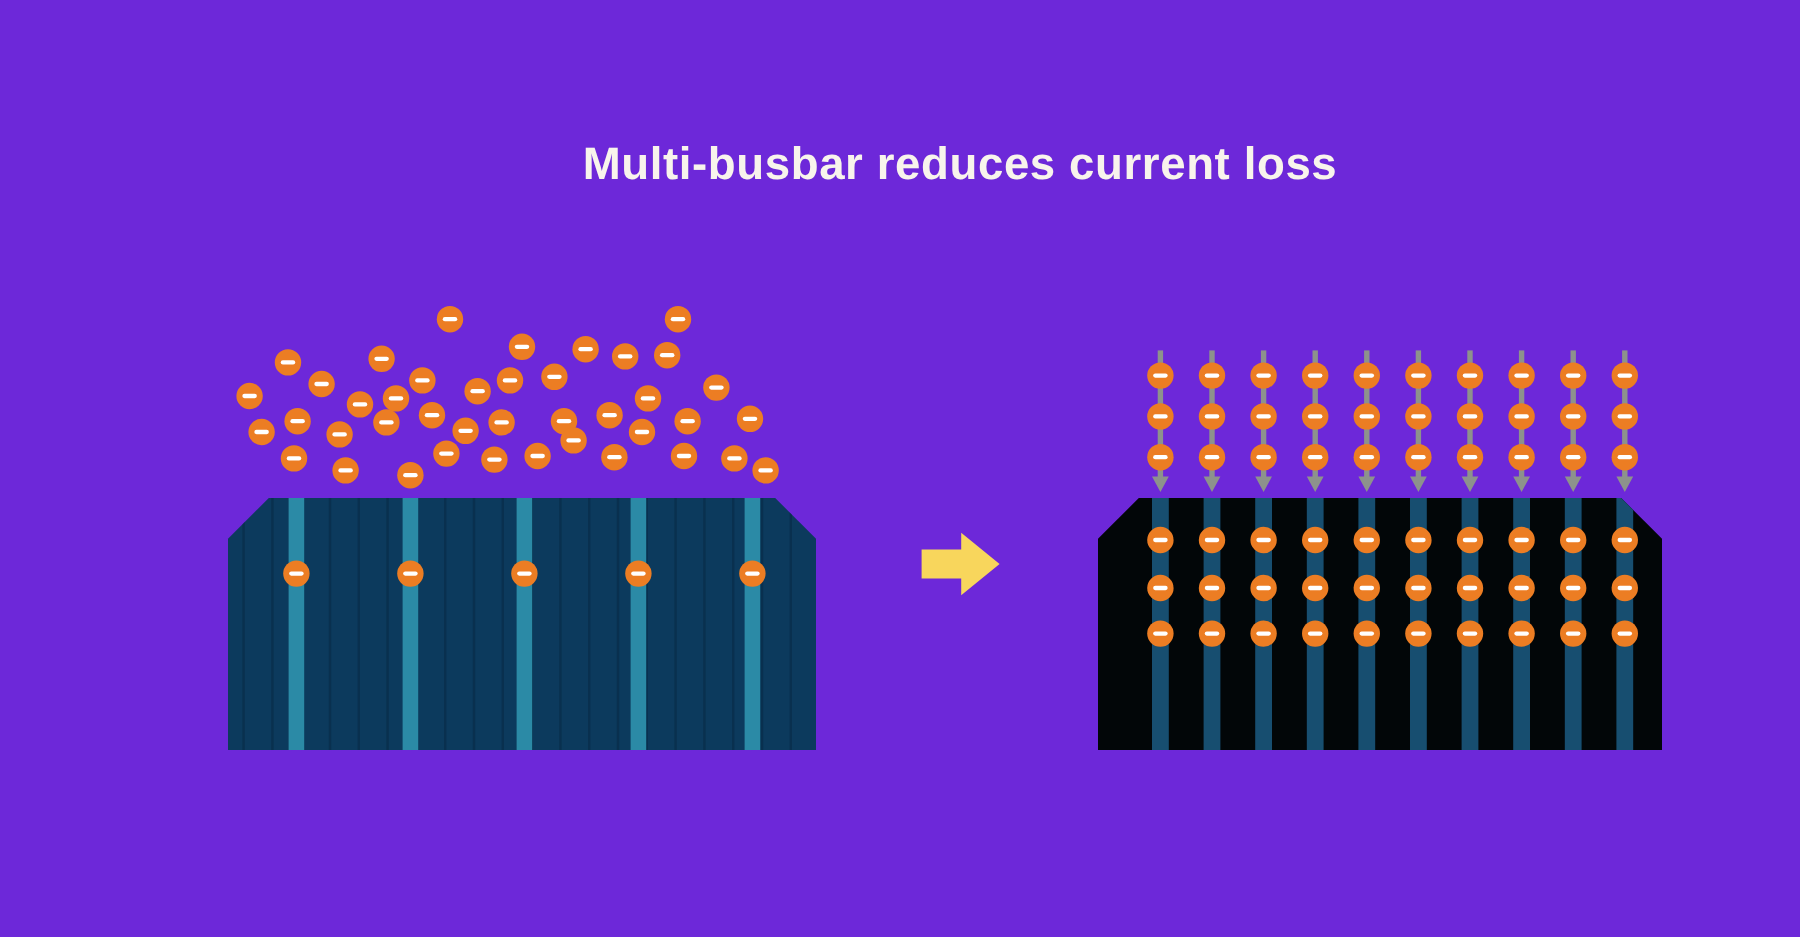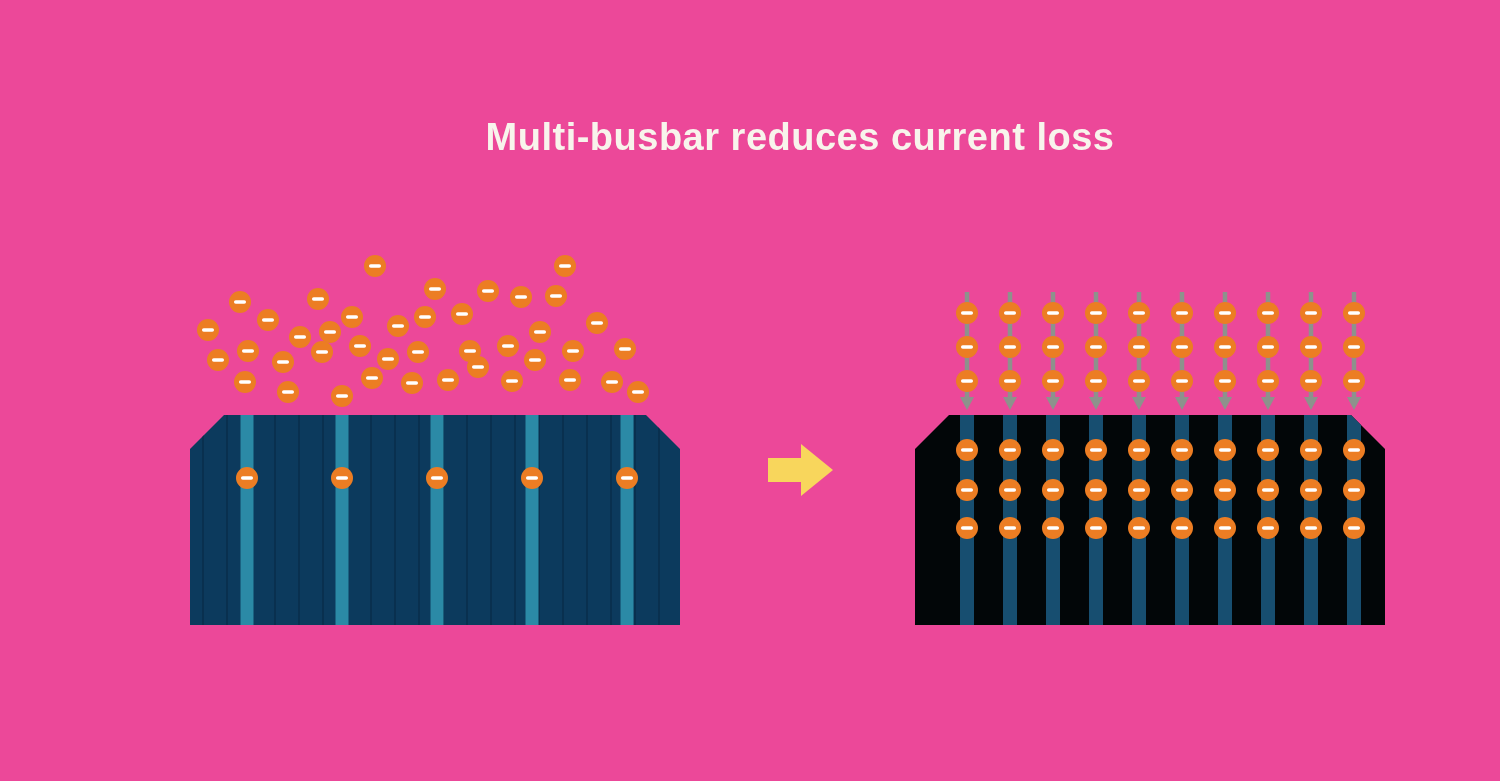--- a/index.html
+++ b/index.html
@@ -23,21 +23,21 @@
   }
   .diagram {
     position: absolute;
     top: 0;
     left: 0;
   }
 </style>
 </head>
 <body style="background: rgb(66, 79, 65);">
 
-<div class="canvas" style="background: #ec4899;">
+<div class="canvas" style="background: #6d28d9;">
   <h1 class="title" style="color: rgb(248, 244, 236);">Multi-busbar reduces current loss</h1>
   <svg class="diagram" width="1500" height="781" viewBox="0 0 1500 781">
       <defs>
         <clipPath id="clipL">
           <polygon points="190,449 224,415 646,415 680,449 680,625 190,625"></polygon>
         </clipPath>
         <clipPath id="clipR">
           <polygon points="915,449 949,415 1351,415 1385,449 1385,625 915,625"></polygon>
         </clipPath>
       </defs>

